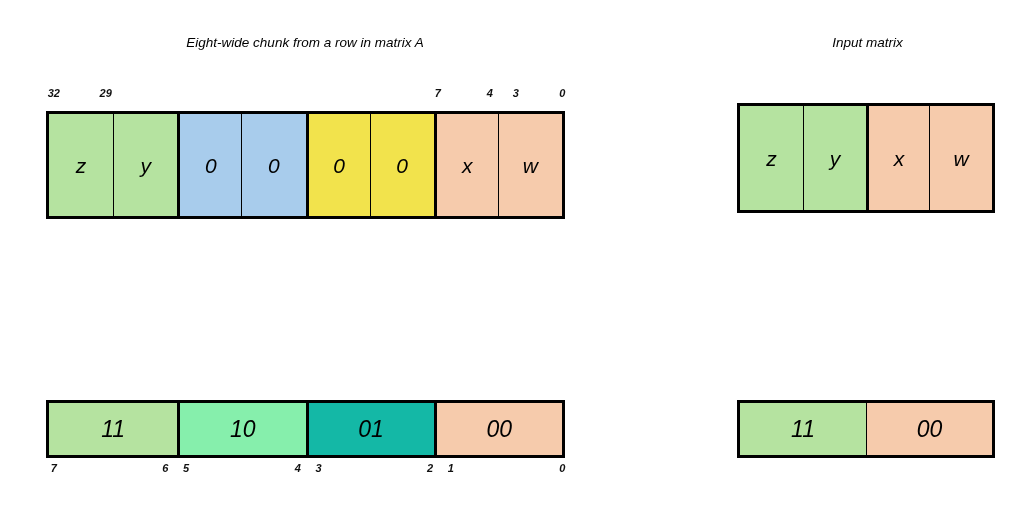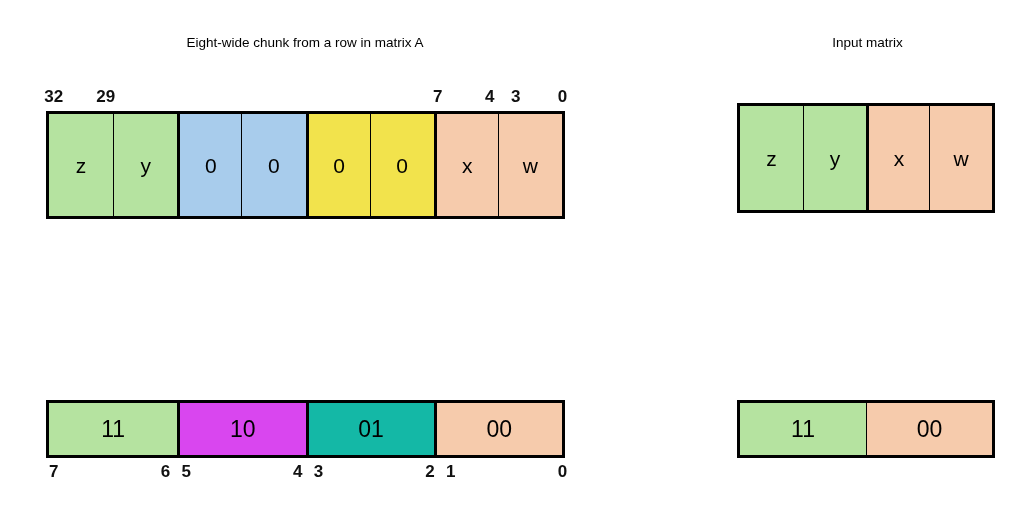--- a/index.html
+++ b/index.html
@@ -9,21 +9,21 @@
   }
   body {
     width: 1035px;
     height: 519px;
     position: relative;
     font-family: "Liberation Sans", sans-serif;
     color: #000000;
     overflow: hidden;
   }
 
-  .panel { position: absolute; }
+  .panel { position: absolute; font-style: italic; }
 
   .panel-title {
     position: absolute;
     font-size: 13.5px;
     color: #000;
     white-space: nowrap;
     text-align: center;
     left: 0;
     width: 100%;
   }
@@ -48,21 +48,21 @@
   .cell.thin-div  { border-left: 1.5px solid #000; }
   .cell.thick-div { border-left: 3px solid #000; }
 
   
   .bitlabels {
     position: absolute;
     height: 16px;
   }
   .bitlabel {
     position: absolute;
-    font-size: 17px;
+    font-size: 11px;
     font-weight: bold;
     color: #111;
     white-space: nowrap;
     transform: translateX(-50%);
     top: 0;
   }
 
   
   #chunk-panel { left: 0px;  top: 30px;  width: 610px; height: 200px; }
   #chunk-panel .panel-title { top: 5px; }
@@ -156,21 +156,21 @@
         <span>w</span>
       </div>
     </div>
 </div>
 
 <div class="panel" id="indices-panel">
   <div class="row" id="indices-row">
       <div class="cell" style="background: rgb(181, 227, 160);">
         <span>11</span>
       </div>
-      <div class="cell thick-div" style="background: #d946ef;">
+      <div class="cell thick-div" style="background: #86efac;">
         <span>10</span>
       </div>
       <div class="cell thick-div" style="background: #14b8a6;">
         <span>01</span>
       </div>
       <div class="cell thick-div" style="background: rgb(246, 203, 172);">
         <span>00</span>
       </div>
     </div>
   <div class="bitlabels" id="indices-bottomlabels">

